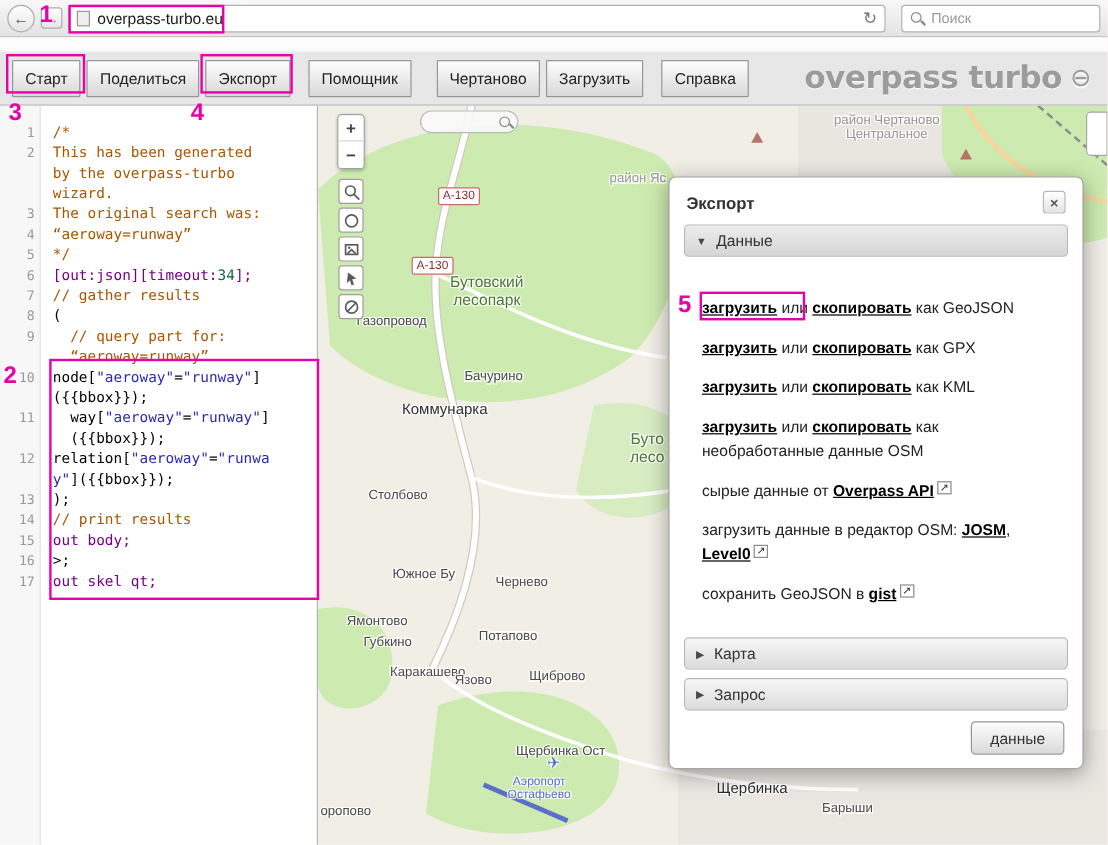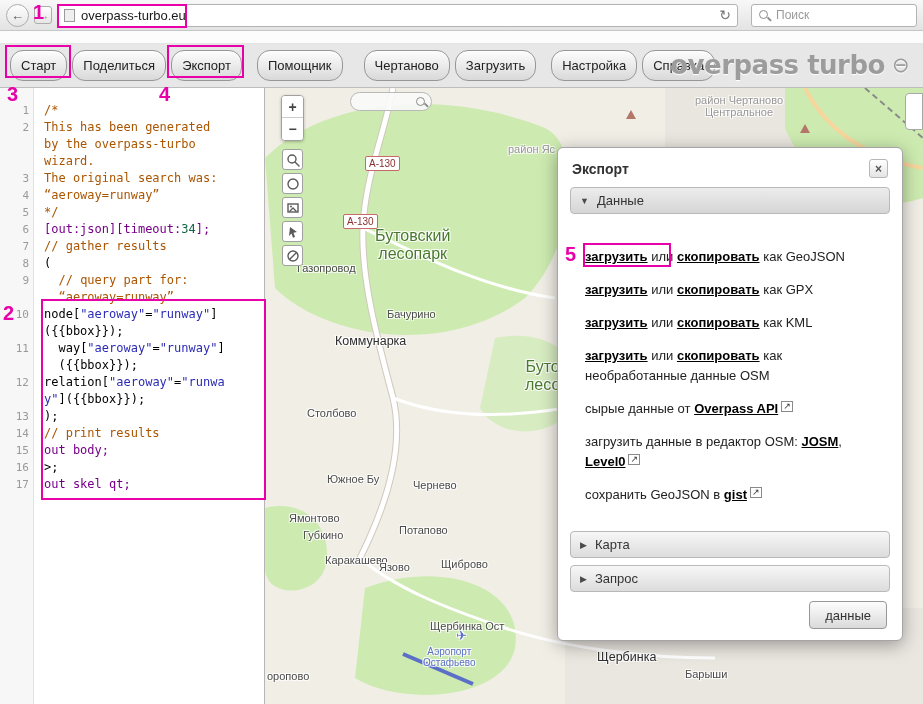--- a/index.html
+++ b/index.html
@@ -23,21 +23,21 @@
     display:flex;align-items:center;padding:0 6px;gap:6px;flex:none}
   .search-placeholder{font-size:12px;color:#9a9a9a}
   .mag{position:relative;width:12px;height:12px;flex:none}
   .mag::before{content:"";position:absolute;left:1px;top:1px;width:7px;height:7px;border:1.5px solid #8b8b8b;border-radius:50%}
   .mag::after{content:"";position:absolute;left:8.5px;top:8.5px;width:4.5px;height:1.6px;background:#8b8b8b;transform:rotate(45deg)}
   .bookmarks-strip{position:absolute;top:31px;left:0;width:923px;height:13px;background:#fcfcfc;border-bottom:1px solid #e4e4e4}
 
   
   .app-toolbar{position:absolute;top:44px;left:0;width:923px;height:44px;background:#e7e7e7;
     border-bottom:1px solid #bdbdbd;display:flex;align-items:center;padding-left:10px;z-index:5}
-  .tbtn{height:31px;padding:0 10px;margin-right:5px;border:1px solid #979797;border-radius:13px;
+  .tbtn{height:31px;padding:0 10px;margin-right:5px;border:1px solid #979797;border-radius:1px;
     background:linear-gradient(#fdfdfd,#d9d9d9);font:13px "Liberation Sans",sans-serif;color:#222;
     box-shadow:inset 0 1px 0 rgba(255,255,255,.7)}
   .tbtn:nth-child(4){margin-left:10px}
   .tbtn:nth-child(5){margin-left:16px}
   .tbtn:nth-child(7){margin-left:10px}
   .logo{position:absolute;right:14px;top:6px;display:flex;align-items:center;gap:7px;color:#9c9c9c;
     font:bold 26px "DejaVu Sans",sans-serif;text-shadow:0 1px 1px #fff;letter-spacing:-.5px}
   .logo .globe{font-size:21px;font-weight:normal}
 
   
@@ -53,21 +53,21 @@
   .tok-num{color:var(--code-number)}
   .tok-pln{color:#000}
 
   
   .map{position:absolute;top:88px;left:265px;width:658px;height:616px;background:#f1eee6;overflow:hidden}
   .map svg.base{position:absolute;left:0;top:0}
   .map-label{position:absolute;font:11px "Liberation Sans",sans-serif;color:#4a4a4a;white-space:pre;z-index:2;
     text-shadow:-1px -1px 0 rgba(255,255,255,.85),1px -1px 0 rgba(255,255,255,.85),-1px 1px 0 rgba(255,255,255,.85),1px 1px 0 rgba(255,255,255,.85)}
   .map-label.city{font-size:12.5px;color:#2e2e2e}
   .map-label.district{color:#979797;text-align:center}
-  .map-label.park{color:#49792f;font-size:16px;text-align:center}
+  .map-label.park{color:#49792f;font-size:13px;text-align:center}
   .map-label.airport{color:var(--airport-blue);text-align:center;font-size:10px}
   .map-label.plane{color:var(--airport-blue);font-size:13px}
   .road-badge{position:absolute;font:10px "Liberation Sans",sans-serif;color:#8b2f2f;background:#fff;
     border:1px solid #c96a6a;border-radius:2px;padding:0 3px;line-height:13px;z-index:2}
   .zoom-ctl{position:absolute;left:16px;top:7px;width:23px;border:1px solid #a0a0a0;border-radius:4px;
     overflow:hidden;z-index:3;box-shadow:0 1px 3px rgba(0,0,0,.25)}
   .zoom-btn{width:100%;height:22px;background:#fff;border:none;border-bottom:1px solid #ccc;
     font:bold 14px "Liberation Sans",sans-serif;color:#444;display:flex;align-items:center;justify-content:center}
   .zoom-btn:last-child{border-bottom:none}
   .tool-col{position:absolute;left:17px;top:61px;z-index:3;display:flex;flex-direction:column;gap:3px}
@@ -127,21 +127,20 @@
 <div class="bookmarks-strip"></div>
 
 <div class="app-toolbar">
   <div style="display:flex;align-items:center">
       <button class="tbtn">Старт</button>
       <button class="tbtn">Поделиться</button>
       <button class="tbtn">Экспорт</button>
       <button class="tbtn">Помощник</button>
       <button class="tbtn">Чертаново</button>
       <button class="tbtn">Загрузить</button>
-      <button class="tbtn">Настройка</button>
       <button class="tbtn">Справка</button>
     </div>
   <div class="logo">
     <span>overpass turbo</span>
     <span class="globe">⊖</span>
   </div>
 </div>
 
 <div class="editor">
   <div class="gutter-bg"></div>

